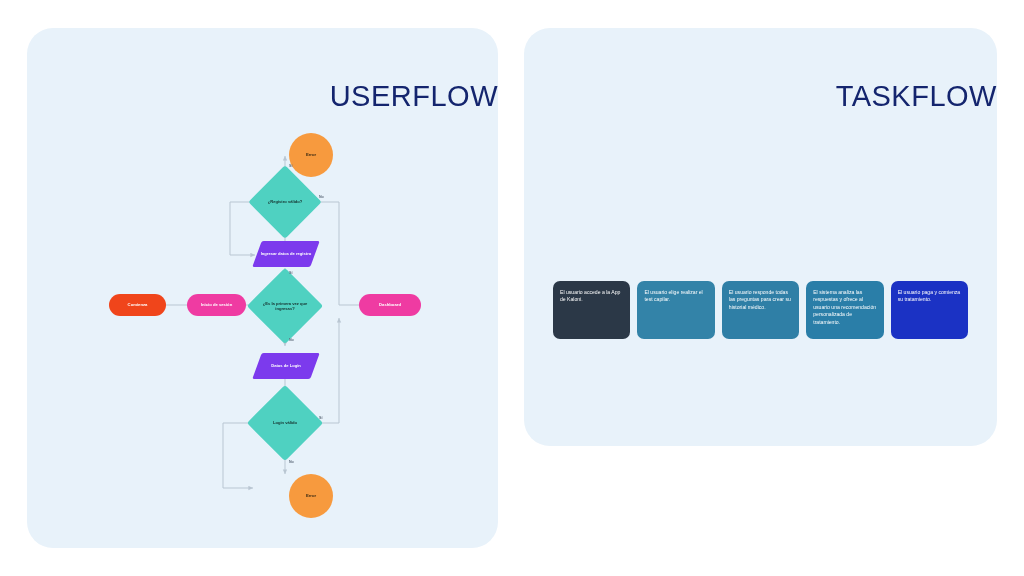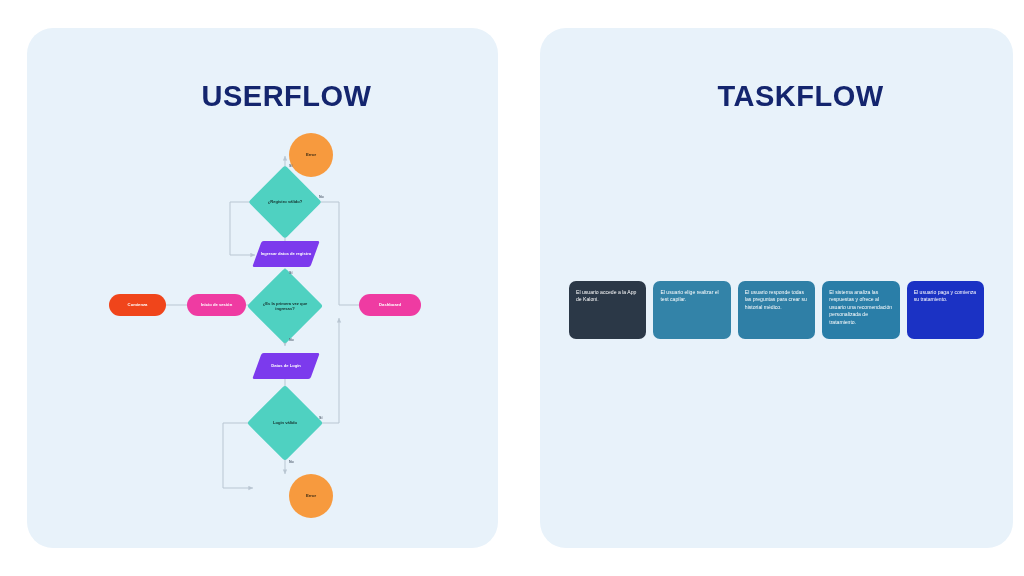--- a/index.html
+++ b/index.html
@@ -10,32 +10,31 @@
     overflow:hidden;
   }
   .page{position:relative;width:1024px;height:576px;}
 
   .panel{
     position:absolute;
     background:#e8f2fa;
     border-radius:26px;
   }
   #panel-userflow{left:27px;top:28px;width:471px;height:520px;}
-  #panel-taskflow{left:540px;top:28px;width:473px;height:520px;}
+  #panel-taskflow{left:524px;top:28px;width:473px;height:418px;}
 
   .panel-title{
     position:absolute;
     top:52px;
     width:100%;
-    text-align:center;
+    text-align:right;
     font-size:29px;
-    font-weight:bold;
+    font-weight:normal;
     letter-spacing:0.5px;
     color:#14256e;
-    margin-left:24px;
   }
 
   
   .flow{position:absolute;left:0;top:0;width:471px;height:520px;}
   .flow svg{position:absolute;left:0;top:0;}
 
   .node{position:absolute;display:flex;align-items:center;justify-content:center;
         text-align:center;color:#ffffff;line-height:1.25;}
 
   .circle{

